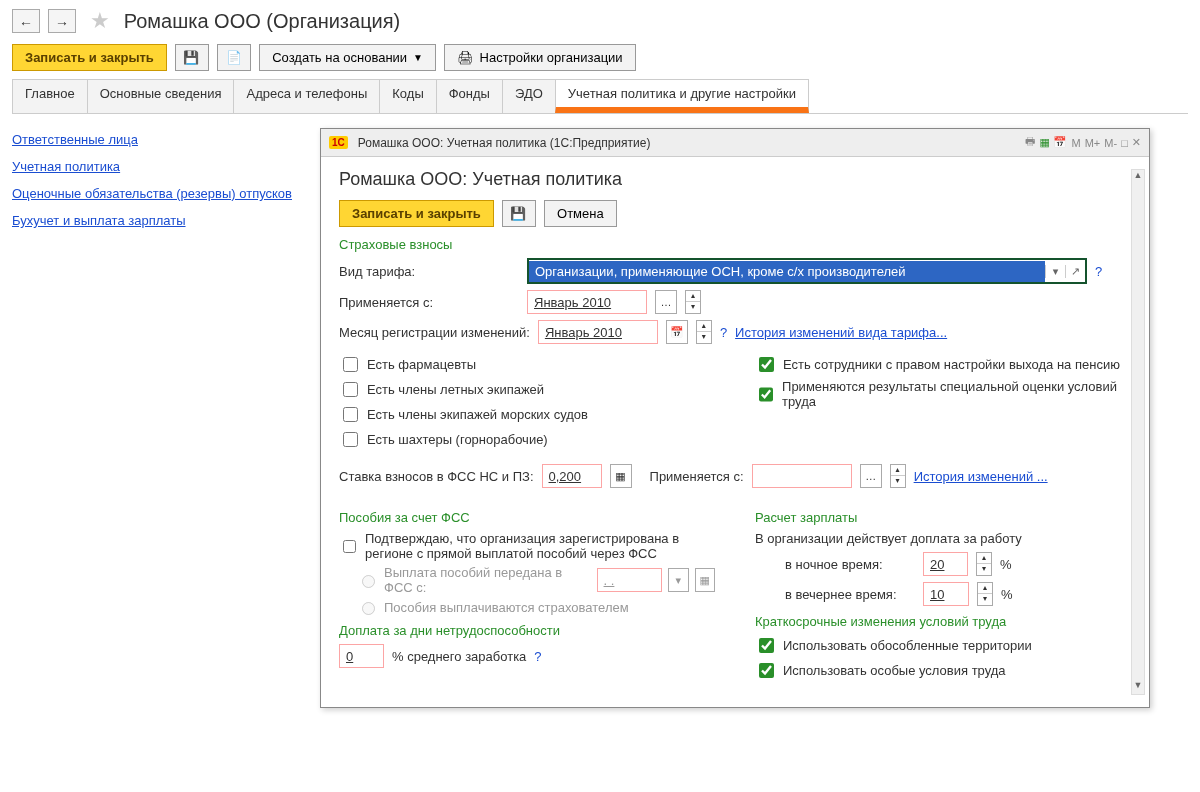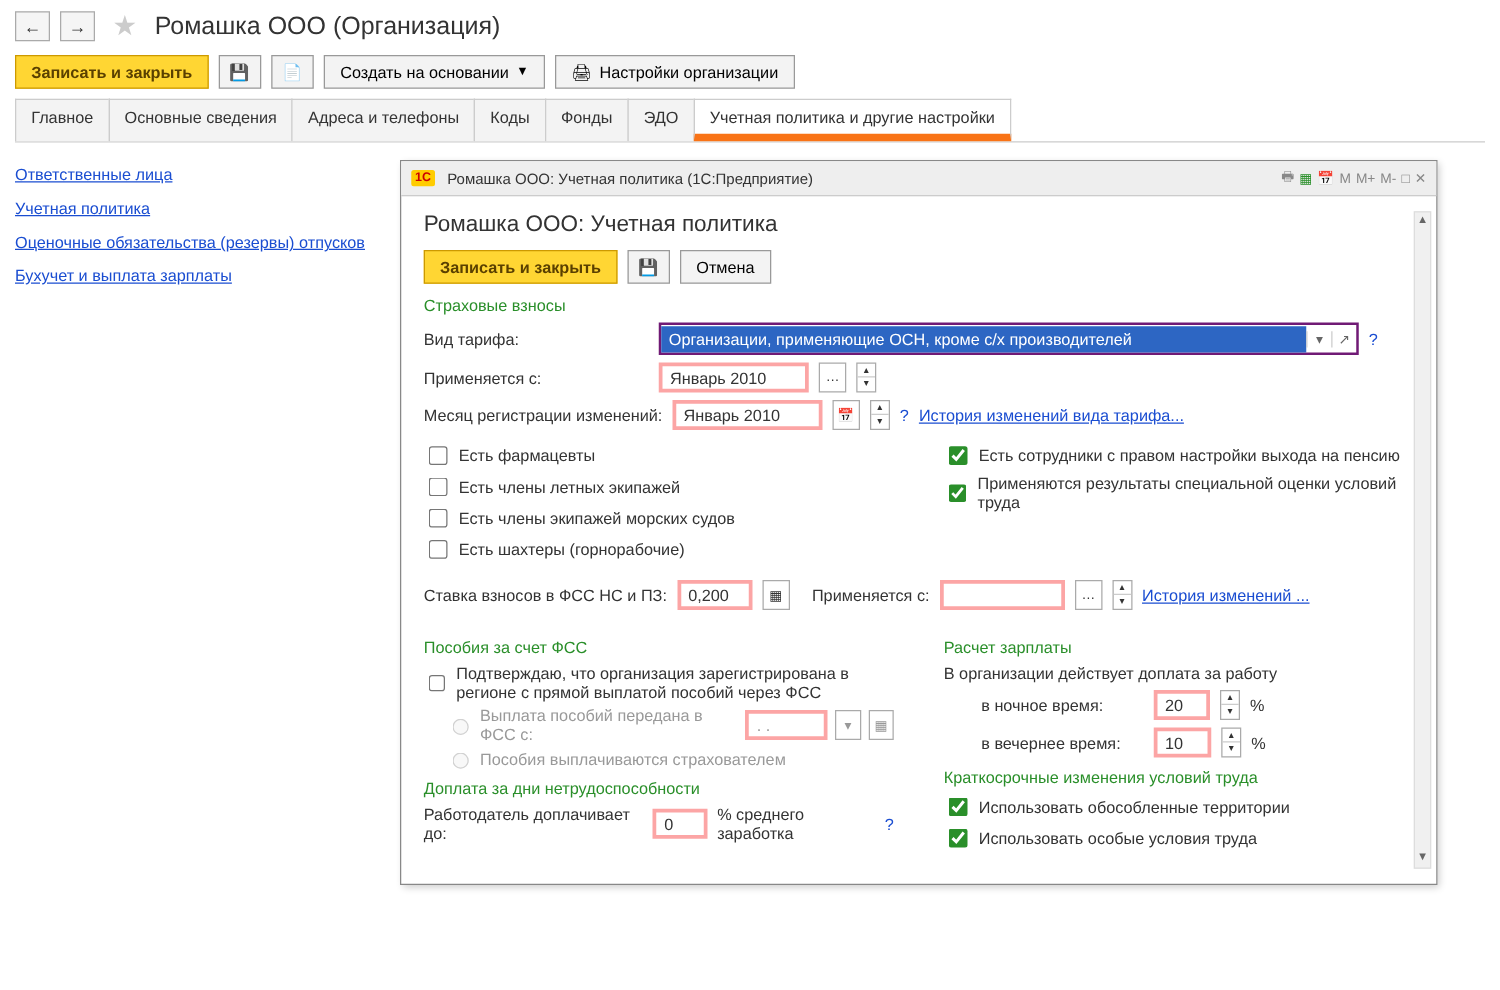--- a/index.html
+++ b/index.html
@@ -103,25 +103,25 @@
     position:relative;
   }
   .modal h2 { font-size:18px; margin: 0 0 10px; font-weight: normal; }
   .modal .toolbar { margin-bottom: 10px; }
   .section-title { color: #2a8f2a; margin: 8px 0 6px; }
   .row {
     display: flex; align-items: center; gap: 8px; margin: 6px 0;
   }
   .lbl { min-width: 180px; }
   .input {
-    border: 3px solid #fca5a5; height: 24px; padding: 2px 6px;
-    background: #fff; display:inline-flex; align-items:center;
+    border: 1px solid #fca5a5; height: 24px; padding: 2px 6px;
+    background: #fff; display:inline-flex; align-items:center;text-decoration:underline;
   }
   .combo {
-    border: 2px solid #701a75;
+    border: 2px solid #14532d;
     display: inline-flex; align-items: center;
     height: 26px; width: 560px;
   }
   .combo .sel {
     background: #2d66c3; color: #fff; padding: 3px 6px; flex:1;
     white-space: nowrap; overflow:hidden;
   }
   .combo .ctrl { border-left:1px solid #ccc; width:20px; text-align:center; color:#666; font-size:11px; cursor:pointer;}
   .spinner {
     display:inline-flex; flex-direction:column; border:1px solid #aaa; height:24px;
@@ -316,21 +316,20 @@
           <span class="input disabled" style="width:70px;">. .</span>
           <span class="mini-btn disabled">▾</span>
           <span class="mini-btn disabled">▦</span>
         </div>
         <div class="radio-row">
           <input type="radio" disabled="" style="">
           <span class="disabled">Пособия выплачиваются страхователем</span>
         </div>
         <div class="section-title">Доплата за дни нетрудоспособности</div>
         <div class="row">
-          <span>Работодатель доплачивает до:</span>
           <span class="input num-input" style="width:45px;">0</span>
           <span>% среднего заработка</span>
           <span class="q">?</span>
         </div>
       </div>
       <div class="col">
         <div class="section-title">Расчет зарплаты</div>
         <div>В организации действует доплата за работу</div>
         <div class="row" style="margin-left:30px;">
           <span style="min-width:130px;">в ночное время:</span>

